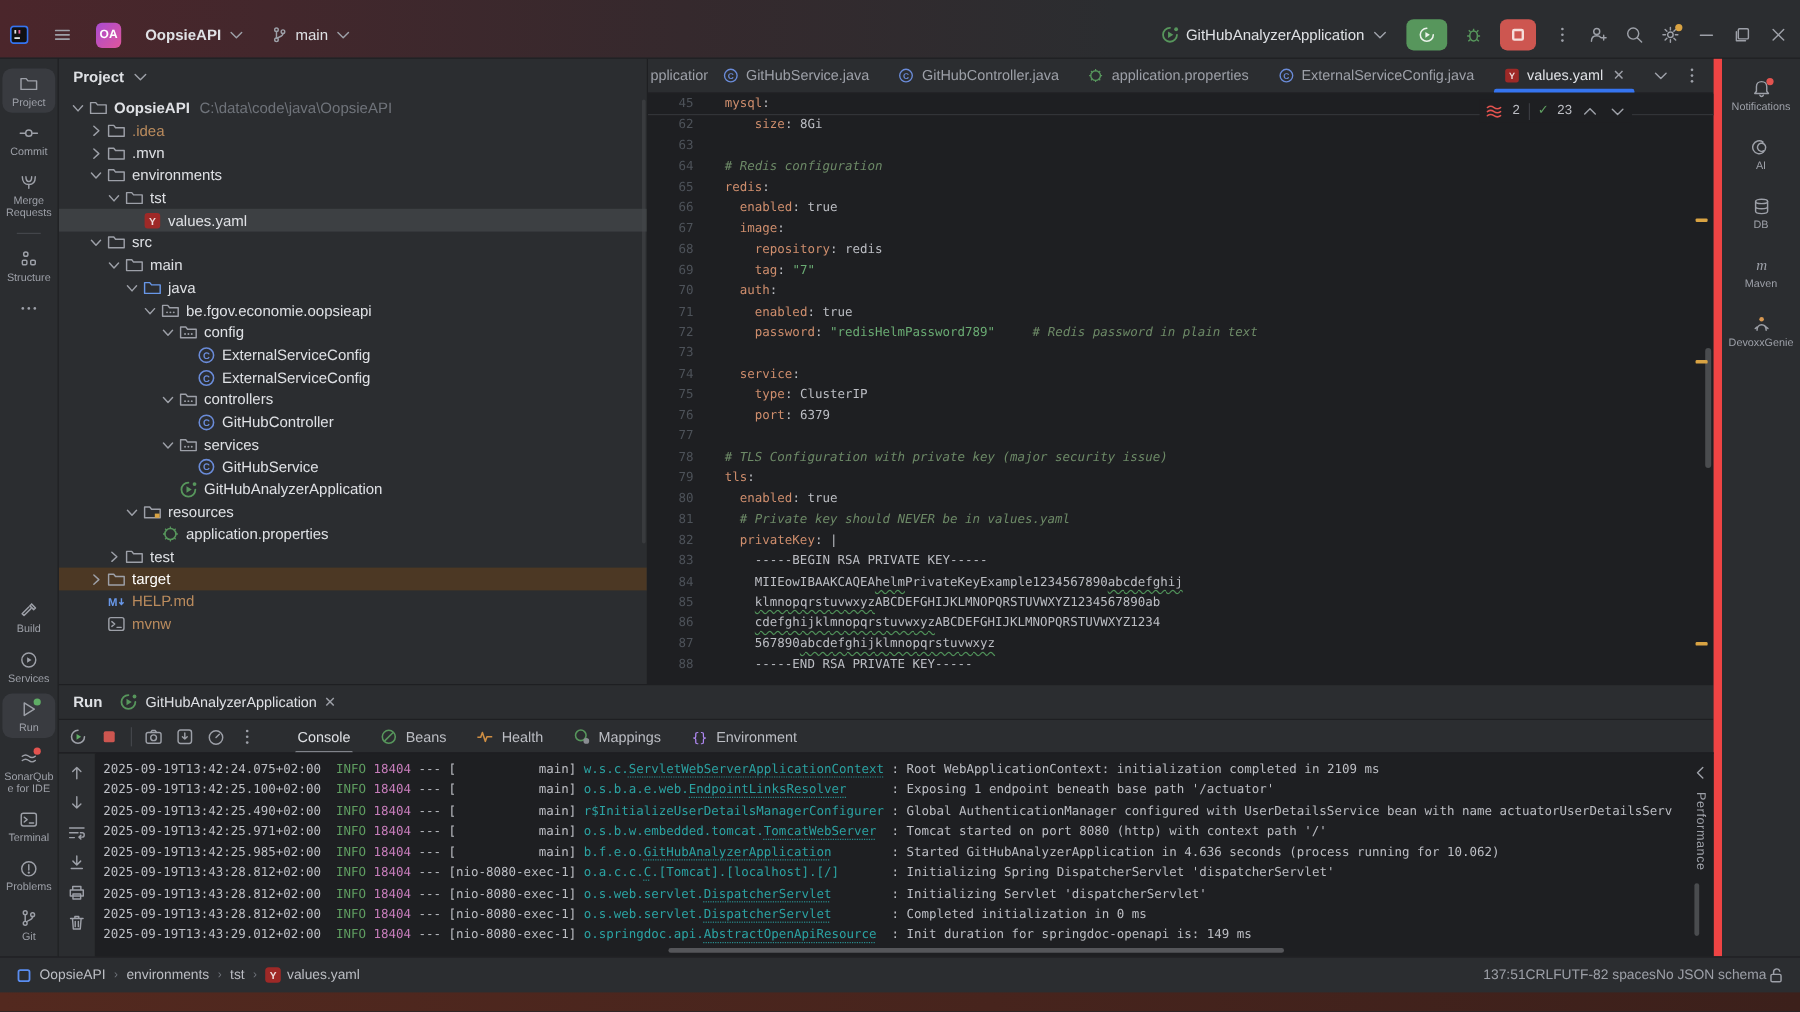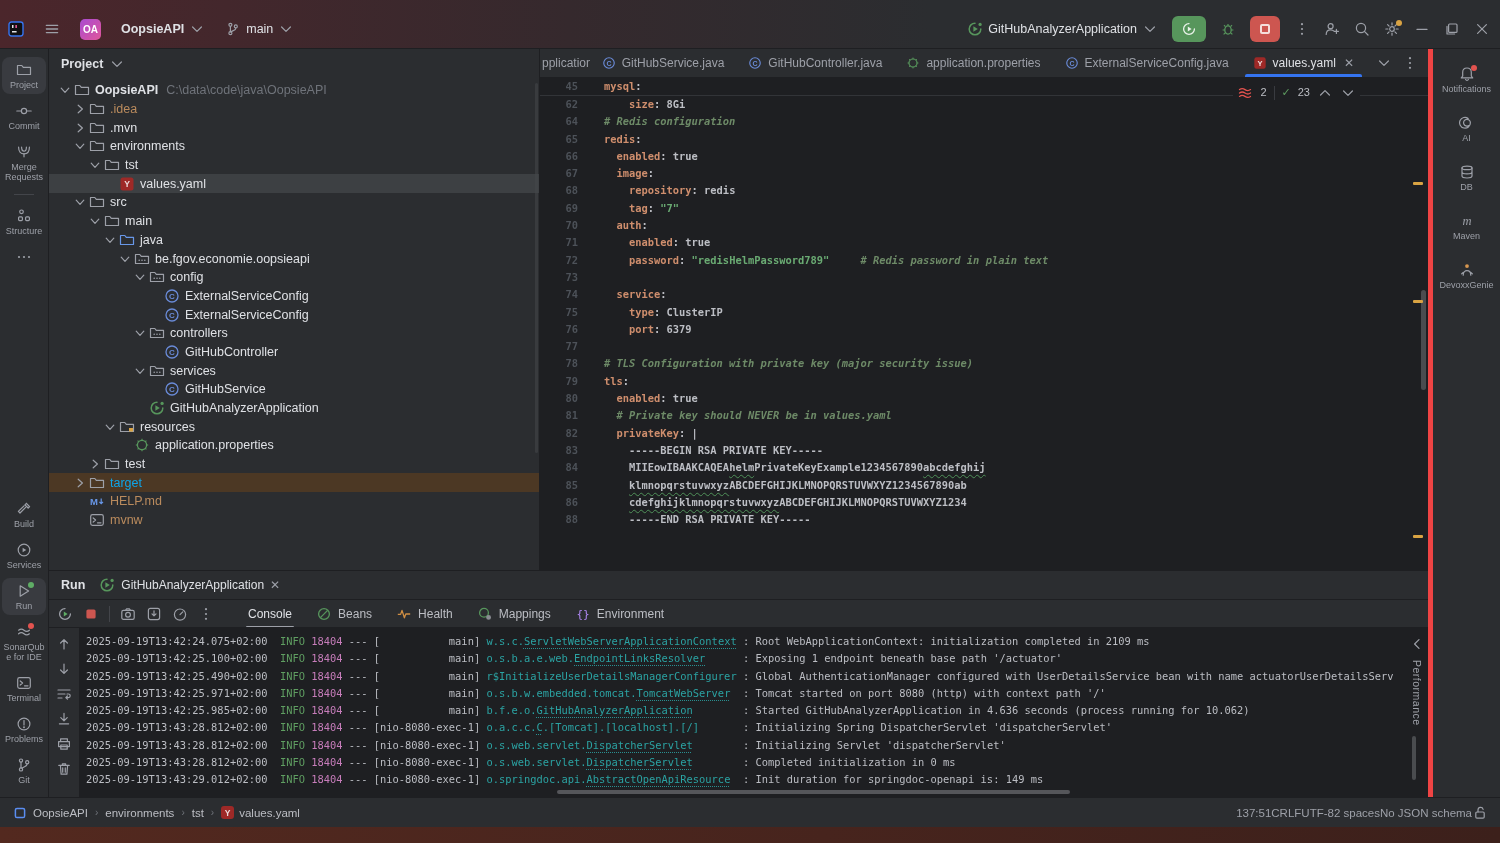--- a/index.html
+++ b/index.html
@@ -22,21 +22,21 @@
   .btn-run { width:34px; height:26px; border-radius:6px; background:#57965c; display:flex; align-items:center; justify-content:center; }
   .btn-stop { width:30px; height:26px; border-radius:6px; background:#cd5650; display:flex; align-items:center; justify-content:center; }
   .stop-inner { width:10px; height:10px; border:2px solid #f5dedb; border-radius:2px; }
   .icon { display:inline-flex; align-items:center; justify-content:center; color:#9da0a8; position:relative; }
   .dot { position:absolute; width:6px; height:6px; border-radius:50%; top:-1px; right:-2px; }
 
   
   .workspace { flex:1 1 auto; display:flex; min-height:0; }
   .stripe { background:#2b2d30; display:flex; flex-direction:column; align-items:center; padding:6px 0; }
   .stripe.left { width:49px; flex:0 0 49px; border-right:1px solid #1e1f22; }
-  .stripe.right { width:72px; flex:0 0 72px; border-left:5px solid #ef4444; }
+  .stripe.right { width:72px; flex:0 0 72px; border-left:7px solid #ef4444; }
   .stripe-item { width:44px; border-radius:8px; padding:5px 1px 4px; margin:2px 0; display:flex; flex-direction:column;
     align-items:center; gap:2px; color:#9da0a8; cursor:default; }
   .stripe-item.sel { background:#393b40; color:#dfe1e5; }
   .stripe-label { font-size:9px; line-height:10px; text-align:center; color:#9da0a8; word-wrap:break-word; max-width:44px; }
   .stripe-div { width:20px; border-top:1px solid #43454a; margin:6px 0; }
   .stripe-spacer { margin-top:auto; }
   .stripe.right .stripe-item { width:64px; margin:6px 0; }
   .stripe.right .stripe-label { max-width:64px; }
 
   .mid-col { flex:1 1 auto; display:flex; flex-direction:column; min-width:0; }
@@ -44,38 +44,38 @@
 
   
   .project-panel { width:491px; flex:0 0 491px; background:#2b2d30; border-right:1px solid #1e1f22;
     display:flex; flex-direction:column; position:relative; }
   .panel-header { height:30px; flex:0 0 30px; display:flex; align-items:center; gap:6px; padding:0 12px;
     font-size:12.5px; font-weight:600; color:#dfe1e5; }
   .tree { flex:1 1 auto; overflow:hidden; padding-top:2px; font-size:12.5px; }
   .trow { height:18.7px; display:flex; align-items:center; white-space:nowrap; color:#dfe1e5; cursor:default; }
   .trow.sel { background:#3d4043; }
   .trow.hl { background:#4c3824; }
-  .trow.hl .tlabel { color:#0ea5e9; }
+  .trow.hl .tlabel { color:#ffffff; }
   .tlabel.ign { color:#ba8b5d; }
   .tchev { width:16px; height:16px; flex:0 0 16px; display:flex; align-items:center; justify-content:center; color:#9da0a8; }
   .ticon { width:17px; height:16px; flex:0 0 17px; display:flex; align-items:center; justify-content:center; margin-right:5px; color:#9da0a8; }
   .tpath { color:#6f737a; margin-left:8px; }
   .tree-scroll { position:absolute; right:1px; top:34px; width:3px; height:370px; background:#45474a; border-radius:2px; opacity:.55; }
 
   
   .editor-col { flex:1 1 auto; display:flex; flex-direction:column; min-width:0; background:#1e1f22; }
   .etabs { height:29px; flex:0 0 29px; background:#2b2d30; border-bottom:1px solid #1e1f22; display:flex; align-items:stretch; }
   .etab { display:flex; align-items:center; gap:6px; padding:0 12px; font-size:12px; color:#9da0a8; position:relative; cursor:default; white-space:nowrap; }
   .etab.partial { width:84px; overflow:hidden; padding-left:2px; }
   .etab.active { color:#dfe1e5; }
   .etab.active::after { content:""; position:absolute; left:4px; right:4px; bottom:0; height:3px; background:#3574f0; border-radius:2px 2px 0 0; }
   .etab .close { color:#9da0a8; font-size:12px; margin-left:2px; }
   .etabs-end { margin-left:auto; display:flex; align-items:center; gap:10px; padding:0 10px; }
   .editor { flex:1 1 auto; position:relative; font-family:"DejaVu Sans Mono",monospace; font-size:10.4px; line-height:17.3px; overflow:hidden; }
-  .code-line { white-space:pre; height:17.3px;font-weight:bold; }
+  .code-line { white-space:pre; height:17.3px; }
   .code-line.sticky { background:#1e1f22; border-bottom:1px solid #323438; height:18px; }
   .lnum { display:inline-block; width:38px; text-align:right; margin-right:26px; color:#4d5259; }
   .tk-k { color:#cf8e6d; } .tk-t { color:#bcbec4; } .tk-s { color:#6aab73; }
   .tk-c { color:#6d8a67; font-style:italic; }
   .tk-w { color:#bcbec4; text-decoration:underline wavy #4f9159 1px; text-underline-offset:3px; }
   .inspections { position:absolute; top:5px; right:68px; display:flex; align-items:center; gap:7px;
     font-family:"Liberation Sans",sans-serif; font-size:11px; color:#bcbec4; background:#1e1f22; padding:1px 4px; }
   .insp-div { width:1px; height:14px; background:#393b40; }
   .editor-scrollthumb { position:absolute; right:2px; top:212px; width:5px; height:100px; background:#4a4c4f; border-radius:3px; }
   .stripe-mark { position:absolute; right:5px; width:10px; height:3px; background:#d9a343; border-radius:1px; }
@@ -760,20 +760,21 @@
                 </span>
               <span class="icon" id="ic-dn2">
                   <svg width="16" height="16" viewBox="0 0 16 16" xmlns="http://www.w3.org/2000/svg">
                     <path d="M3.6 6l4.4 4.4L12.4 6" fill="none" stroke="currentColor" stroke-width="1.2" stroke-linecap="round" stroke-linejoin="round"></path>
                   </svg>
                 </span>
             </div>
             <div id="code">
                 <div class="code-line sticky"><span class="lnum">45</span><span class="tk-k">mysql</span><span class="tk-t">:</span></div>
                 <div class="code-line"><span class="lnum">62</span><span class="tk-t">    </span><span class="tk-k">size</span><span class="tk-t">: 8Gi</span></div>
+                <div class="code-line"><span class="lnum">63</span></div>
                 <div class="code-line"><span class="lnum">64</span><span class="tk-c"># Redis configuration</span></div>
                 <div class="code-line"><span class="lnum">65</span><span class="tk-k">redis</span><span class="tk-t">:</span></div>
                 <div class="code-line"><span class="lnum">66</span><span class="tk-t">  </span><span class="tk-k">enabled</span><span class="tk-t">: true</span></div>
                 <div class="code-line"><span class="lnum">67</span><span class="tk-t">  </span><span class="tk-k">image</span><span class="tk-t">:</span></div>
                 <div class="code-line"><span class="lnum">68</span><span class="tk-t">    </span><span class="tk-k">repository</span><span class="tk-t">: redis</span></div>
                 <div class="code-line"><span class="lnum">69</span><span class="tk-t">    </span><span class="tk-k">tag</span><span class="tk-t">: </span><span class="tk-s">"7"</span></div>
                 <div class="code-line"><span class="lnum">70</span><span class="tk-t">  </span><span class="tk-k">auth</span><span class="tk-t">:</span></div>
                 <div class="code-line"><span class="lnum">71</span><span class="tk-t">    </span><span class="tk-k">enabled</span><span class="tk-t">: true</span></div>
                 <div class="code-line"><span class="lnum">72</span><span class="tk-t">    </span><span class="tk-k">password</span><span class="tk-t">: </span><span class="tk-s">"redisHelmPassword789"</span><span class="tk-t">     </span><span class="tk-c"># Redis password in plain text</span></div>
                 <div class="code-line"><span class="lnum">73</span></div>
@@ -783,20 +784,21 @@
                 <div class="code-line"><span class="lnum">77</span></div>
                 <div class="code-line"><span class="lnum">78</span><span class="tk-c"># TLS Configuration with private key (major security issue)</span></div>
                 <div class="code-line"><span class="lnum">79</span><span class="tk-k">tls</span><span class="tk-t">:</span></div>
                 <div class="code-line"><span class="lnum">80</span><span class="tk-t">  </span><span class="tk-k">enabled</span><span class="tk-t">: true</span></div>
                 <div class="code-line"><span class="lnum">81</span><span class="tk-t">  </span><span class="tk-c"># Private key should NEVER be in values.yaml</span></div>
                 <div class="code-line"><span class="lnum">82</span><span class="tk-t">  </span><span class="tk-k">privateKey</span><span class="tk-t">: |</span></div>
                 <div class="code-line"><span class="lnum">83</span><span class="tk-t">    -----BEGIN RSA PRIVATE KEY-----</span></div>
                 <div class="code-line"><span class="lnum">84</span><span class="tk-t">    MIIEowIBAAKCAQEA</span><span class="tk-w">helm</span><span class="tk-t">PrivateKeyExample1234567890</span><span class="tk-w">abcdefghij</span></div>
                 <div class="code-line"><span class="lnum">85</span><span class="tk-t">    </span><span class="tk-w">klmnopqrstuvwxyz</span><span class="tk-t">ABCDEFGHIJKLMNOPQRSTUVWXYZ1234567890ab</span></div>
                 <div class="code-line"><span class="lnum">86</span><span class="tk-t">    </span><span class="tk-w">cdefghijklmnopqrstuvwxyz</span><span class="tk-t">ABCDEFGHIJKLMNOPQRSTUVWXYZ1234</span></div>
+                <div class="code-line"><span class="lnum">87</span><span class="tk-t">    567890</span><span class="tk-w">abcdefghijklmnopqrstuvwxyz</span></div>
                 <div class="code-line"><span class="lnum">88</span><span class="tk-t">    -----END RSA PRIVATE KEY-----</span></div>
               </div>
             <div class="editor-scrollthumb"></div>
             <div class="stripe-mark" style="top:104px"></div>
             <div class="stripe-mark" style="top:222px"></div>
             <div class="stripe-mark" style="top:457px"></div>
           </div>
         </div>
       </div>
 

